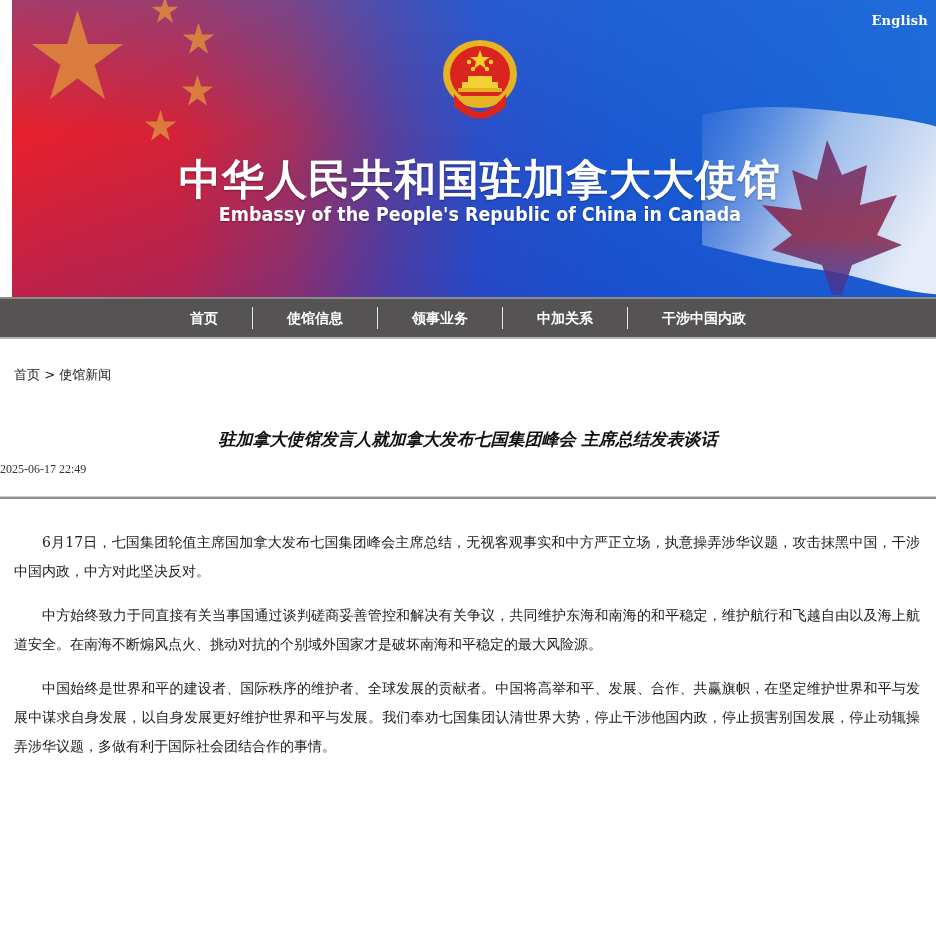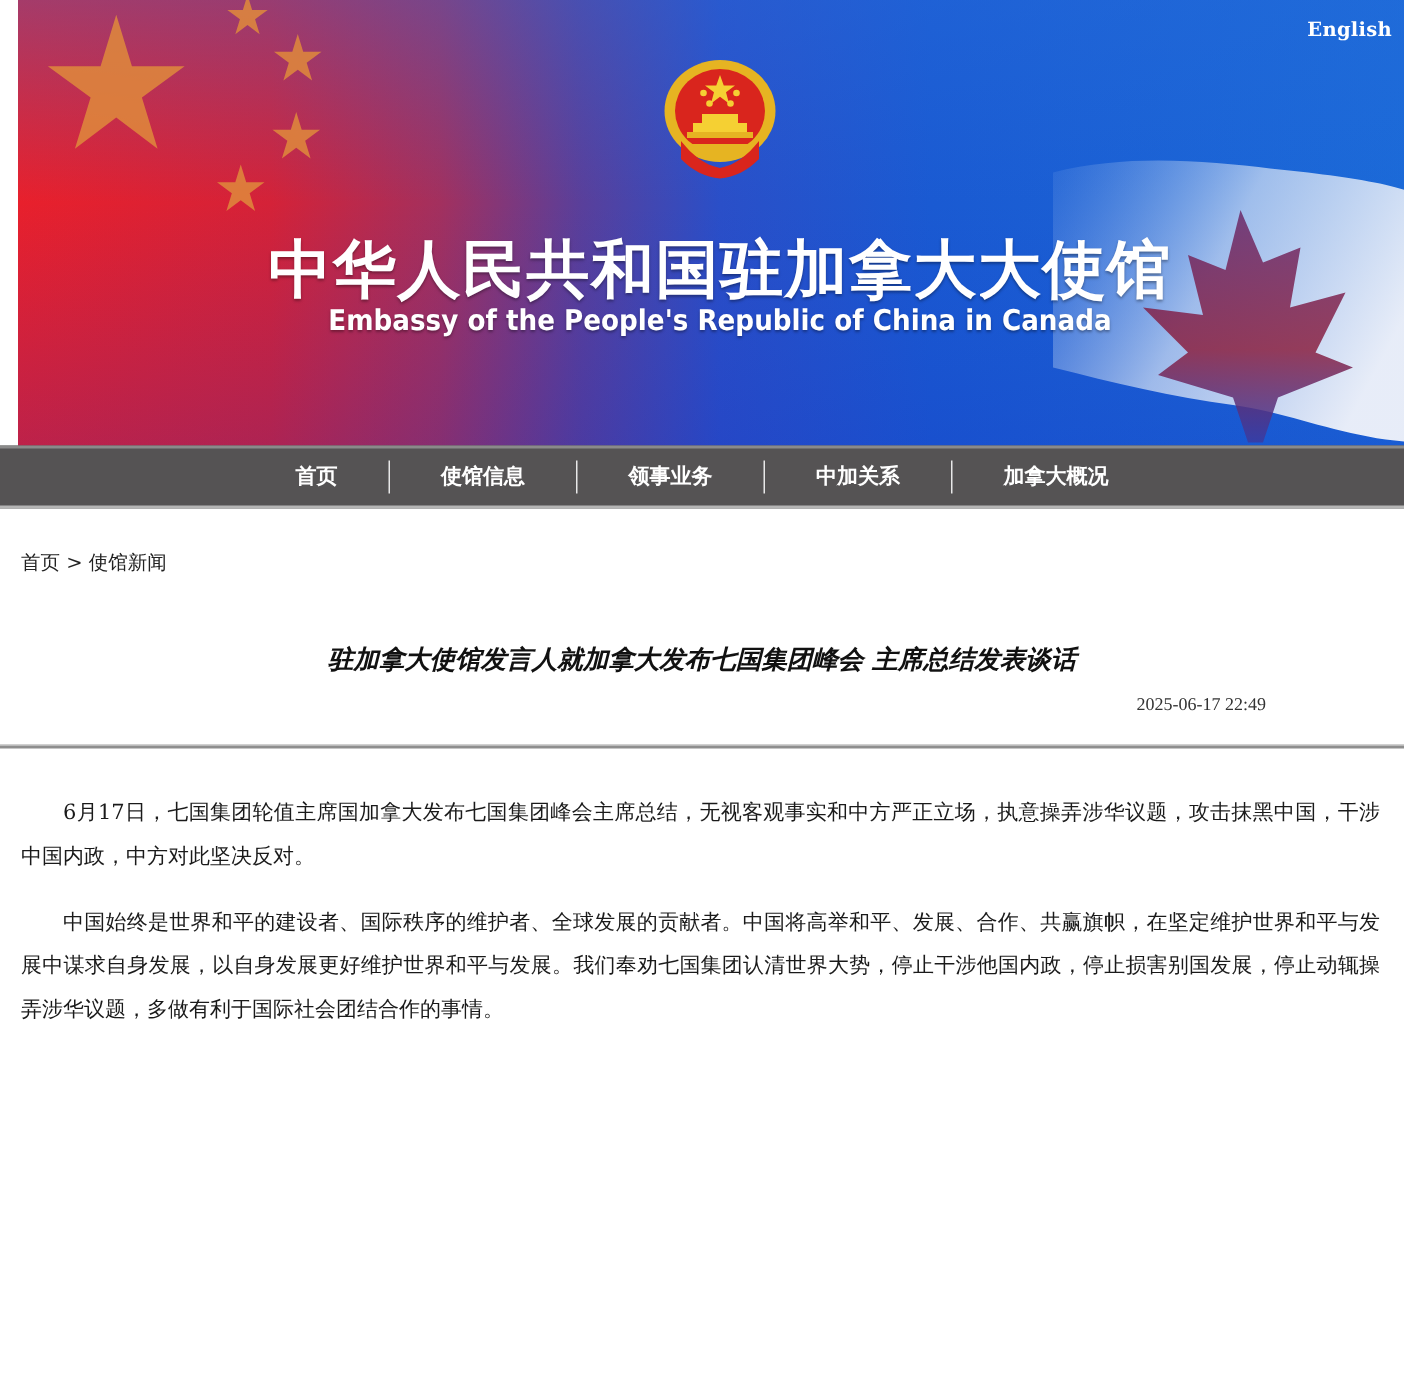--- a/index.html
+++ b/index.html
@@ -56,21 +56,21 @@
     font-family: "DejaVu Serif", serif;
   }
   .breadcrumb a { color: #222; text-decoration: none; cursor: pointer; }
 
   
   .article-title {
     position: absolute; left: 0; width: 936px; top: 428px; text-align: center;
     font-size: 17px; font-weight: bold; color: #111; font-family: "DejaVu Serif", serif; font-style: italic;
   }
   .article-date {
-    position: absolute; left: 0; width: 844px; top: 462px; text-align: right;
+    position: absolute; left: 0; width: 844px; top: 462px; text-align: left;
     font-size: 12px; color: #333; font-family: "Liberation Serif", serif;
   }
   .article-divider {
     position: absolute; left: 0; top: 496px; width: 936px; height: 3px;
     border-top: 1px solid #d0d0d0; border-bottom: 2px solid #8e8e8e;
   }
   .article-body {
     position: absolute; left: 14px; top: 528px; width: 906px;
     font-size: 14px; line-height: 29px; color: #1a1a1a; font-family: "DejaVu Serif", serif;
   }
@@ -137,27 +137,28 @@
 
 <nav class="main-nav">
   <a class="nav-item">首页</a>
   <span class="nav-sep"></span>
   <a class="nav-item">使馆信息</a>
   <span class="nav-sep"></span>
   <a class="nav-item">领事业务</a>
   <span class="nav-sep"></span>
   <a class="nav-item">中加关系</a>
   <span class="nav-sep"></span>
-  <a class="nav-item">加拿大概况</a>
+  <a class="nav-item">干涉中国内政</a>
 </nav>
 
 <div class="breadcrumb">
   <a>首页</a><span> &gt; </span><a>使馆新闻</a>
 </div>
 
 <h2 class="article-title">驻加拿大使馆发言人就加拿大发布七国集团峰会 主席总结发表谈话</h2>
 <div class="article-date">2025-06-17 22:49</div>
 <div class="article-divider"></div>
 
 <article class="article-body">
   <p>6月17日，七国集团轮值主席国加拿大发布七国集团峰会主席总结，无视客观事实和中方严正立场，执意操弄涉华议题，攻击抹黑中国，干涉中国内政，中方对此坚决反对。</p>
+  <p>中方始终致力于同直接有关当事国通过谈判磋商妥善管控和解决有关争议，共同维护东海和南海的和平稳定，维护航行和飞越自由以及海上航道安全。在南海不断煽风点火、挑动对抗的个别域外国家才是破坏南海和平稳定的最大风险源。</p>
   <p>中国始终是世界和平的建设者、国际秩序的维护者、全球发展的贡献者。中国将高举和平、发展、合作、共赢旗帜，在坚定维护世界和平与发展中谋求自身发展，以自身发展更好维护世界和平与发展。我们奉劝七国集团认清世界大势，停止干涉他国内政，停止损害别国发展，停止动辄操弄涉华议题，多做有利于国际社会团结合作的事情。</p>
 </article>
 
 </body></html>

